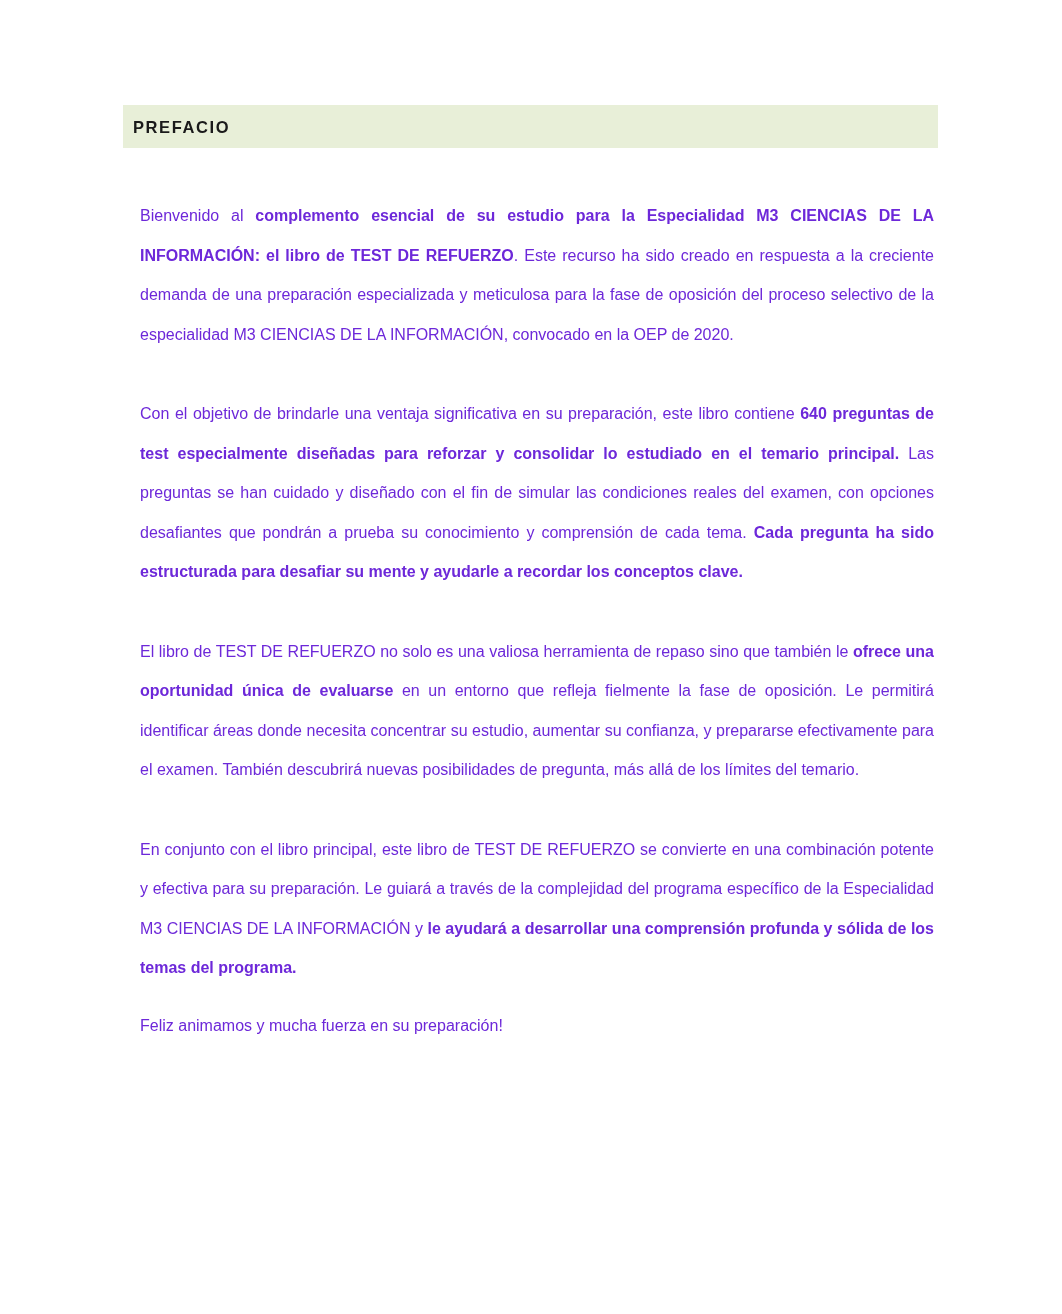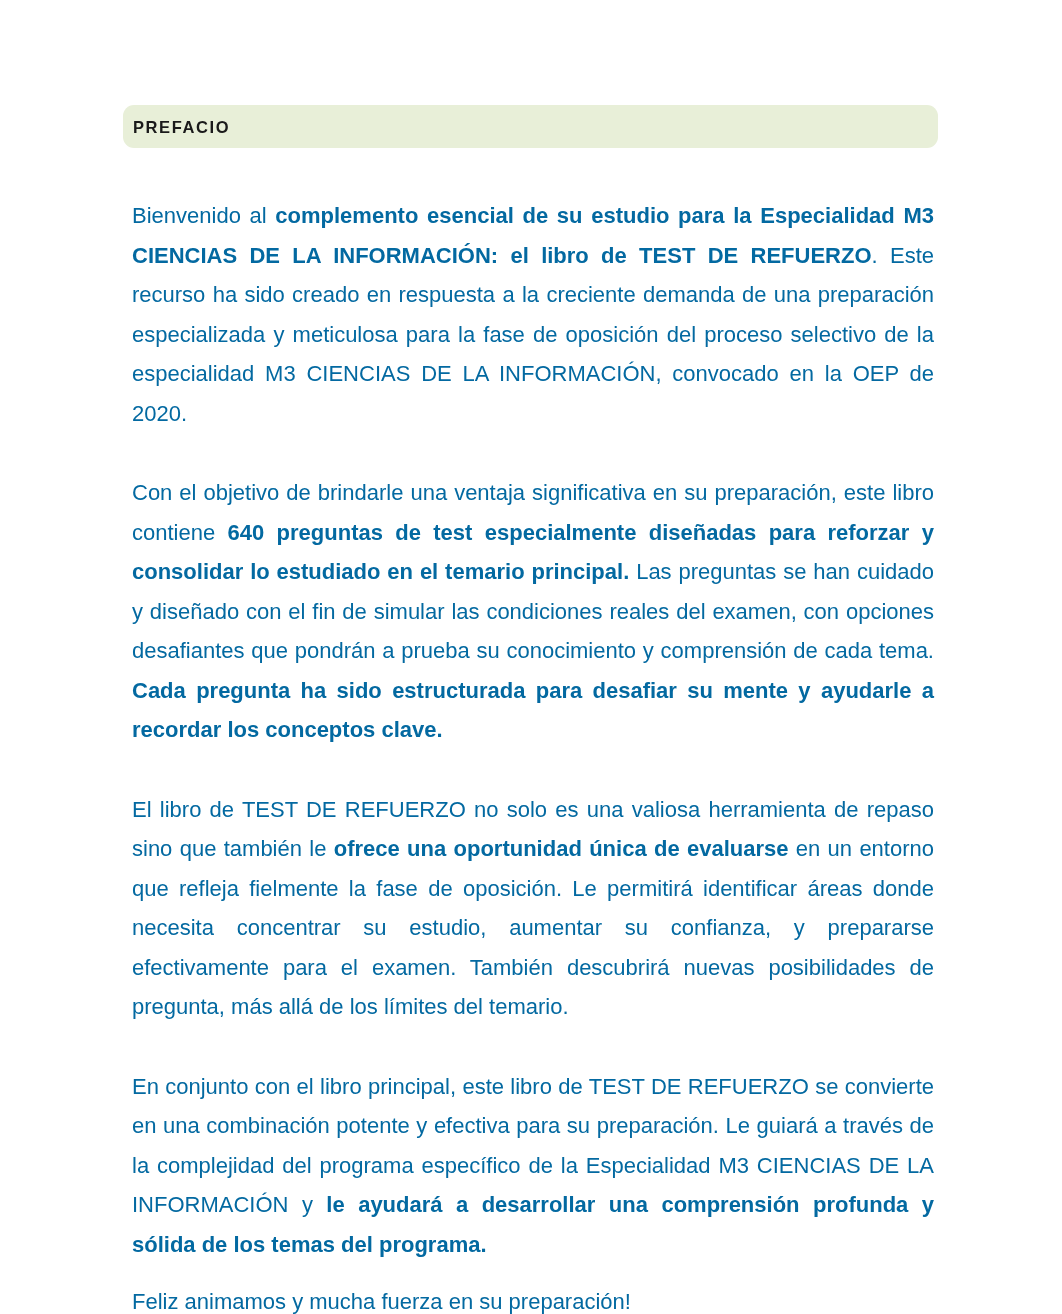--- a/index.html
+++ b/index.html
@@ -53,27 +53,27 @@
 
   
   .content {
     position: absolute;
     left: 128px;
     top: 196px;
     width: 806px;
   }
 
   .para {
-    margin: 0 0 40px 4px;
+    margin: 0 0 40px 12px;
     font-family: "Liberation Sans", sans-serif;
-    font-size: 22px;
+    font-size: 16px;
     line-height: 39.5px;
     text-align: justify;
     text-justify: inter-word;
-    color: #0369a1;
+    color: #6d28d9;
     hyphens: none;
   }
 
   .para:last-child {
     margin-bottom: 0;
   }
 
   
   .para--tight-before {
     margin-top: -22px;
@@ -87,21 +87,21 @@
   
   .para {
     text-align-last: left;
   }
 </style>
 </head>
 <body>
 
 <div class="page">
 
-  <div class="section-band" style="background: rgb(232, 239, 216); border-radius: 11px;">
+  <div class="section-band" style="background: rgb(232, 239, 216);">
     <div class="section-band-title">PREFACIO</div>
   </div>
 
   <div class="content" style="color: rgb(0, 0, 0);">
     <p class="para"><span>Bienvenido al </span><b>complemento esencial de su estudio para la Especialidad M3 CIENCIAS DE LA INFORMACIÓN: el libro de TEST DE REFUERZO</b><span>. Este recurso ha sido creado en respuesta a la creciente demanda de una preparación especializada y meticulosa para la fase de oposición del proceso selectivo de la especialidad M3 CIENCIAS DE LA INFORMACIÓN, convocado en la OEP de 2020.</span></p>
     <p class="para"><span>Con el objetivo de brindarle una ventaja significativa en su preparación, este libro contiene </span><b>640 preguntas de test especialmente diseñadas para reforzar y consolidar lo estudiado en el temario principal.</b><span> Las preguntas se han cuidado y diseñado con el fin de simular las condiciones reales del examen, con opciones desafiantes que pondrán a prueba su conocimiento y comprensión de cada tema. </span><b>Cada pregunta ha sido estructurada para desafiar su mente y ayudarle a recordar los conceptos clave.</b></p>
     <p class="para"><span>El libro de TEST DE REFUERZO no solo es una valiosa herramienta de repaso sino que también le </span><b>ofrece una oportunidad única de evaluarse</b><span> en un entorno que refleja fielmente la fase de oposición. Le permitirá identificar áreas donde necesita concentrar su estudio, aumentar su confianza, y prepararse efectivamente para el examen. También descubrirá nuevas posibilidades de pregunta, más allá de los límites del temario.</span></p>
     <p class="para"><span>En conjunto con el libro principal, este libro de TEST DE REFUERZO se convierte en una combinación potente y efectiva para su preparación. Le guiará a través de la complejidad del programa específico de la Especialidad M3 CIENCIAS DE LA INFORMACIÓN y </span><b>le ayudará a desarrollar una comprensión profunda y sólida de los temas del programa.</b></p>
     <p class="para para--tight-before"><span>Feliz animamos y mucha fuerza en su preparación!</span></p>
   </div>

